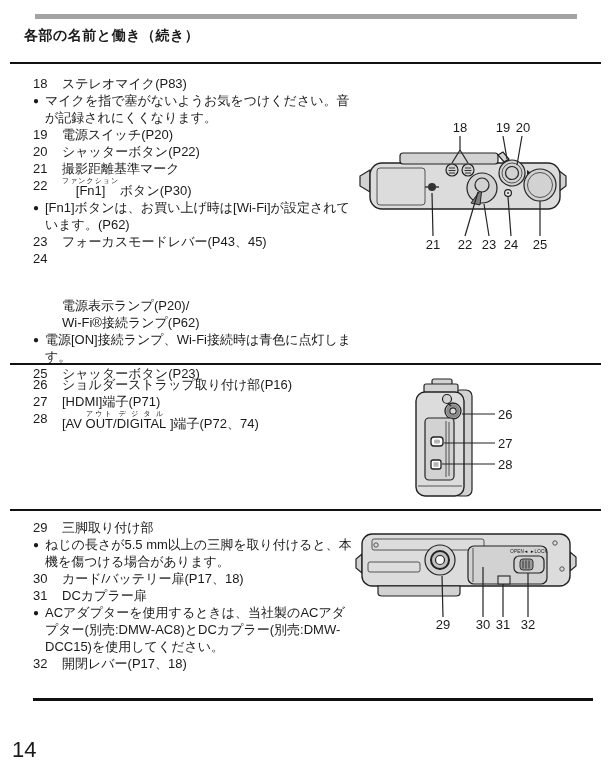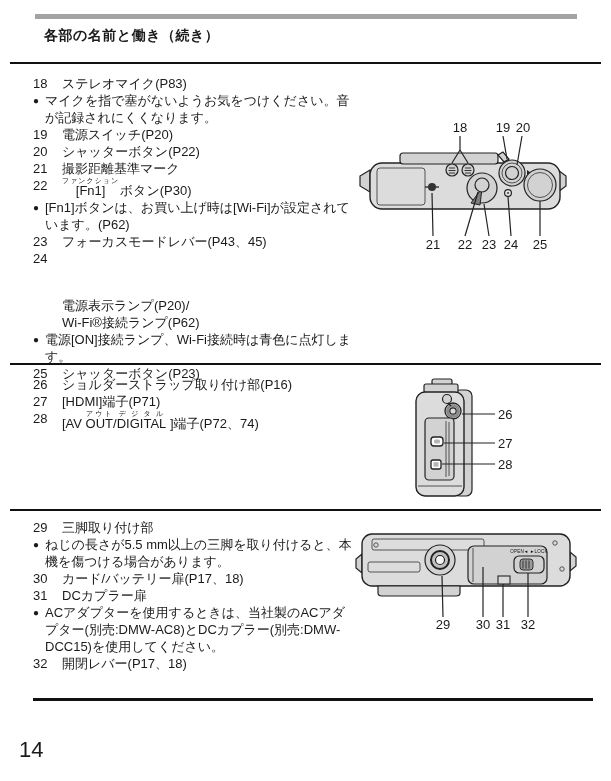--- a/index.html
+++ b/index.html
@@ -2,21 +2,21 @@
 <html><head>
 <meta charset="utf-8">
 <style>
   html,body { margin:0; padding:0; background:#ffffff; }
   .page {
     position:relative; width:611px; height:781px; background:#fff;
     font-family:"Liberation Sans","DejaVu Sans",sans-serif; color:#1a1a1a;
     overflow:hidden;
   }
   .topbar { position:absolute; left:35px; top:14px; width:542px; height:5px; background:#a3a3a3; }
-  .htitle { position:absolute; left:44px; top:27px; font-size:14px; font-weight:bold; letter-spacing:0.5px;font-family:Liberation Mono, monospace; }
+  .htitle { position:absolute; left:24px; top:27px; font-size:14px; font-weight:bold; letter-spacing:0.5px;font-family:Liberation Mono, monospace; }
   .rule { position:absolute; background:#111; height:1.5px; }
   #rule1 { left:10px; top:62px;  width:591px; }
   #rule2 { left:10px; top:363px; width:591px; }
   #rule3 { left:10px; top:509px; width:591px; }
   #rule4 { left:33px; top:698px; width:560px; height:2.5px; }
   .sec  { position:absolute; font-size:13px; line-height:17px; }
   #sec1 { left:33px; top:75px;  width:322px; }
   #sec2 { left:33px; top:376px; width:366px; }
   #sec3 { left:33px; top:519px; width:322px; }
   .item { display:flex; }
@@ -26,21 +26,21 @@
   .note { display:flex; }
   .note .bu  { width:12px; flex:none; font-size:10px; }
   .note .ntx { flex:1; }
   ruby rt { font-size:7px; letter-spacing:1px; }
   .fig { position:absolute; }
   #fig-top    { left:354px; top:112px; }
   #fig-side   { left:402px; top:376px; }
   #fig-bottom { left:354px; top:522px; }
   .lbl { font-size:13px; fill:#1a1a1a; }
   .lever-txt { font-size:4.5px; fill:#111; letter-spacing:0.2px; }
-  .pagenum { position:absolute; left:19px; top:737px; font-size:22px; }
+  .pagenum { position:absolute; left:12px; top:737px; font-size:22px; }
   svg .body  { fill:#dcdcdc; stroke:#222; stroke-width:1.4; }
   svg .part  { fill:#d2d2d2; stroke:#222; stroke-width:1.2; }
   svg .ldr   { stroke:#222; stroke-width:1.2; fill:none; }
   svg .thin  { stroke:#444; stroke-width:0.9; fill:none; }
 </style>
 </head>
 <body>
 
 <div class="page">
 

